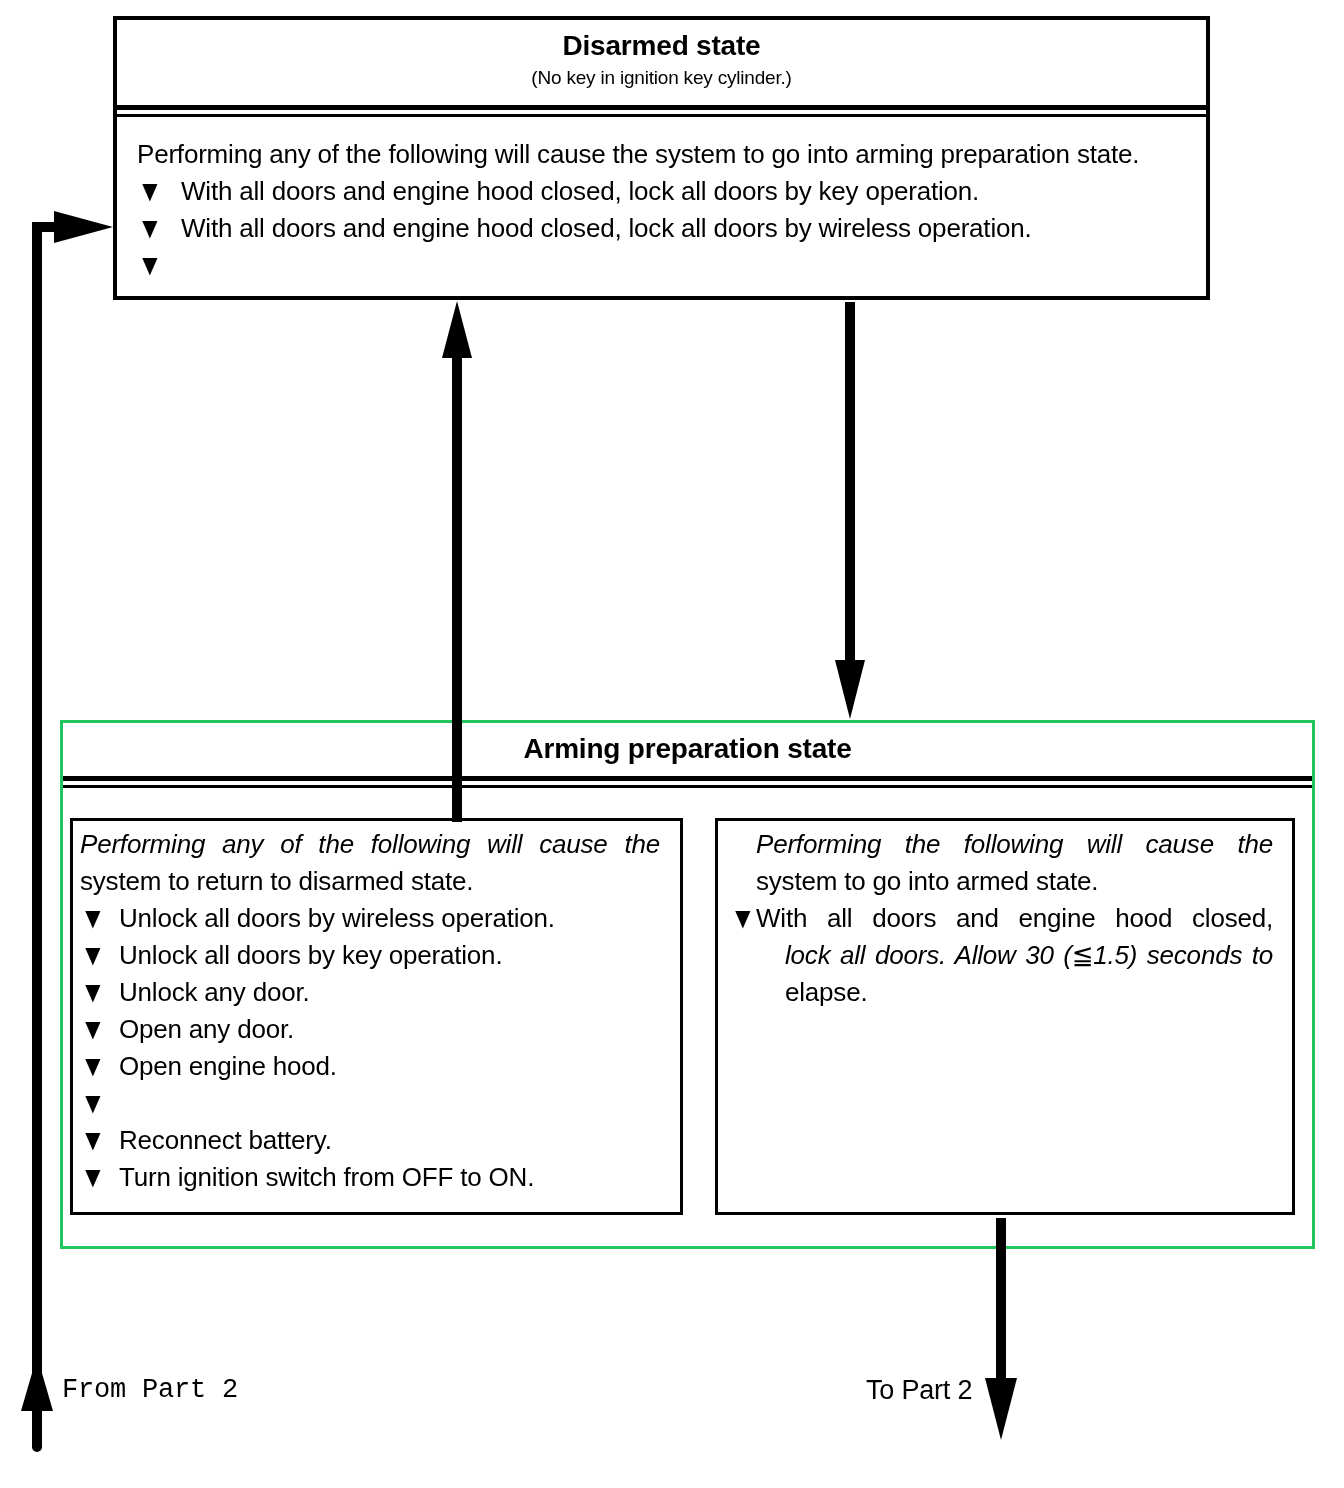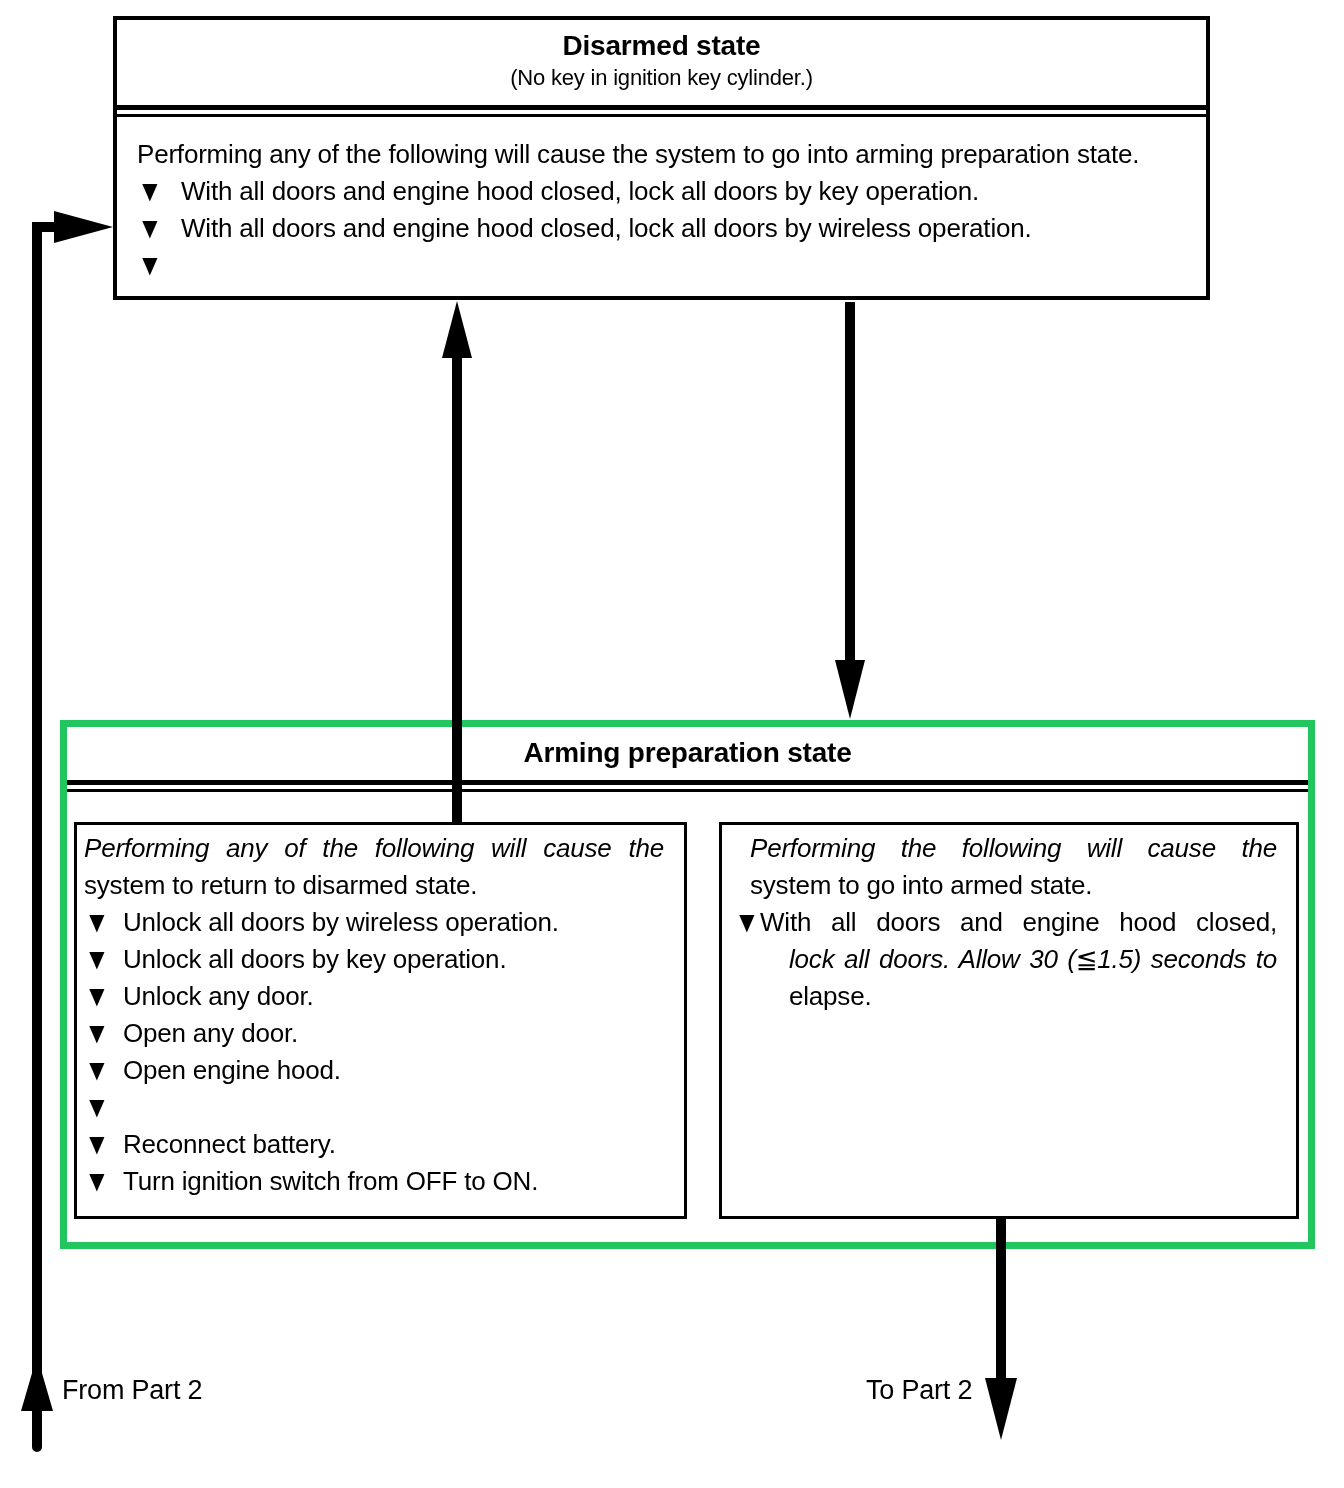--- a/index.html
+++ b/index.html
@@ -2,43 +2,43 @@
 <html><head>
 <meta charset="utf-8">
 <style>
   html,body{margin:0;padding:0;background:#ffffff;}
   .canvas{
     position:relative;width:1344px;height:1488px;background:#ffffff;overflow:hidden;
     font-family:"Liberation Sans","DejaVu Sans",sans-serif;color:#000;
   }
   .box{position:absolute;background:#fff;box-sizing:border-box;}
   #disarmed-box{left:113px;top:16px;width:1097px;height:284px;border:4px solid #000;}
-  #arming-box{left:60px;top:720px;width:1255px;height:529px;border:7px solid #22c55e;}
+  #arming-box{left:60px;top:720px;width:1255px;height:529px;border:3px solid #22c55e;}
   .box-header{text-align:center;padding-top:10px;}
   .title{font-size:28px;font-weight:bold;line-height:32px;letter-spacing:-0.2px;}
-  .subtitle{font-size:22px;line-height:32px;letter-spacing:-0.2px;}
+  .subtitle{font-size:19px;line-height:32px;letter-spacing:-0.2px;}
   .dbl-rule{position:absolute;left:0;right:0;height:4px;border-top:5px solid #000;border-bottom:3px solid #000;}
   #disarmed-rule{top:85px;}
   #arming-rule{top:53px;}
   .disarmed-body{position:absolute;top:116px;left:20px;right:14px;font-size:26px;letter-spacing:-0.2px;}
   .line,.brow{height:37px;line-height:37px;white-space:nowrap;}
   .brow{display:flex;align-items:center;}
   .bmark{display:inline-block;flex:0 0 auto;font-size:26px;line-height:37px;transform:scale(1.0,1.15);transform-origin:center;}
   .disarmed-body .bmark{width:44px;}
   .panel{position:absolute;background:#fff;border:3px solid #000;box-sizing:border-box;font-size:26px;letter-spacing:-0.2px;}
   #left-panel{left:7px;top:95px;width:613px;height:397px;padding:5px 20px 0 7px;}
   #right-panel{left:652px;top:95px;width:580px;height:397px;padding:5px 19px 0 12px;}
   #left-panel .bmark{width:39px;}
   #right-panel .bmark{width:26px;}
   .jline{text-align:justify;text-align-last:justify;white-space:normal;font-style:italic;}
   .btext-j{flex:1 1 auto;text-align:justify;text-align-last:justify;white-space:normal;}
-  .rp-ind{margin-left:16px;}
+  .rp-ind{margin-left:26px;}
   .rp-wrap{margin-left:55px;}
   .flow-label{position:absolute;font-size:27px;line-height:28px;letter-spacing:-0.2px;white-space:nowrap;}
-  #from-label{left:62px;top:1376px;}
+  #from-label{left:62px;top:1376px;font-family:Liberation Mono, monospace;}
   #to-label{left:866px;top:1376px;}
   #arrow-layer{position:absolute;left:0;top:0;width:1344px;height:1488px;pointer-events:none;}
 </style>
 </head>
 <body>
 
 <div class="canvas">
 
   <div class="box" id="disarmed-box">
     <div class="box-header">

